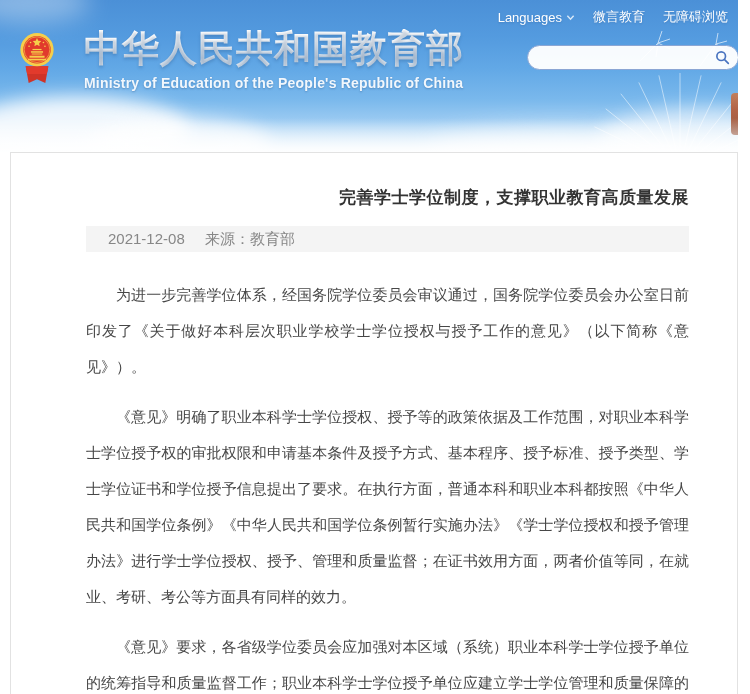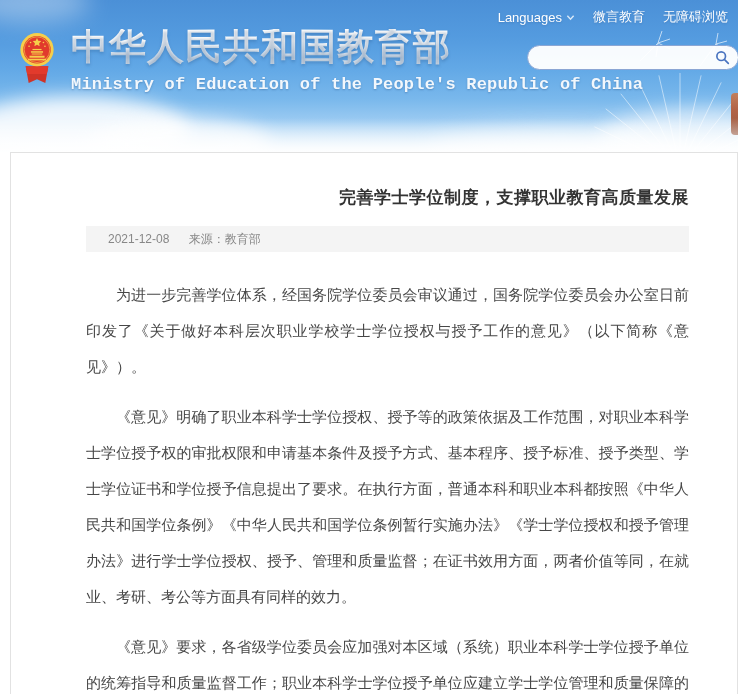--- a/index.html
+++ b/index.html
@@ -29,28 +29,28 @@
   
   .topbar { position:absolute; top:8px; right:10px; display:flex; align-items:center;
     gap:18px; color:#fff; font-size:13px; z-index:5; }
   .topbar .tlink { color:#fff; cursor:pointer; text-shadow:0 1px 2px rgba(40,80,140,.3); }
   .lang-wrap { display:flex; align-items:center; gap:4px; cursor:pointer; }
   .chev { width:9px; height:9px; display:inline-block; }
 
   
   .brand { position:absolute; left:14px; top:27px; display:flex; align-items:flex-start; cursor:pointer; z-index:4; }
   .emblem { width:46px; height:62px; flex:0 0 auto; }
-  .titles { margin-left:11px; padding-top:2px;font-family:Liberation Mono, monospace; }
+  .titles { margin-left:24px; padding-top:2px; }
   .site-title {
     font-size:37px; font-weight:bold; letter-spacing:1px; line-height:1.1;
     color:#fff; background:linear-gradient(180deg,#ffffff 30%,#cdd9e6 70%,#f2f6fa 100%);
     -webkit-background-clip:text; background-clip:text; -webkit-text-fill-color:transparent;
     text-shadow:0 2px 3px rgba(30,70,120,.25);
   }
-  .site-sub { margin-top:5px; font-size:17px; font-weight:bold; color:#f2f7fc;
+  .site-sub { margin-top:5px; font-size:14px; font-weight:bold; color:#f2f7fc;
     text-shadow:0 1px 2px rgba(30,70,120,.35); letter-spacing:.2px; }
 
   
   .search { position:absolute; left:527px; top:45px; width:212px; height:25px;
     background:rgba(255,255,255,.96); border:1px solid #8ba6d4; border-radius:13px;
     display:flex; align-items:center; padding:0 8px 0 12px; z-index:4; }
   .search input { flex:1; border:none; outline:none; background:transparent;
     font-size:12px; color:#333; height:18px; }
   .search .mag { width:15px; height:15px; cursor:pointer; flex:0 0 auto; }
 
@@ -60,21 +60,21 @@
   .breadcrumb a { color:#4a4a4a; text-decoration:none; cursor:pointer; }
   .crumb-sep { color:#6a6a6a; font-size:11px; }
 
   
   .card { position:absolute; left:10px; top:152px; width:728px; height:560px;
     background:#fff; border:1px solid #e2e2e2; }
   .inner { margin:0 50px 0 75px; width:603px; }
   .art-title { padding-top:33px; text-align:right; font-size:17px; font-weight:bold;
     color:#333; letter-spacing:.5px; }
   .meta { margin-top:17px; height:26px; line-height:26px; background:#f4f4f4;
-    font-size:12px; color:#878787; padding-left:22px; }
+    font-size:15px; color:#878787; padding-left:22px; }
   .meta .src { margin-left:16px; }
   .body-text .para { font-size:15px; line-height:36px; color:#474747;
     text-indent:2em; margin-top:14px; text-align:justify; }
   .body-text .para:first-child { margin-top:25px; }
 </style>
 </head>
 <body>
 
 <div class="header">
   <div class="cloud c3"></div>

